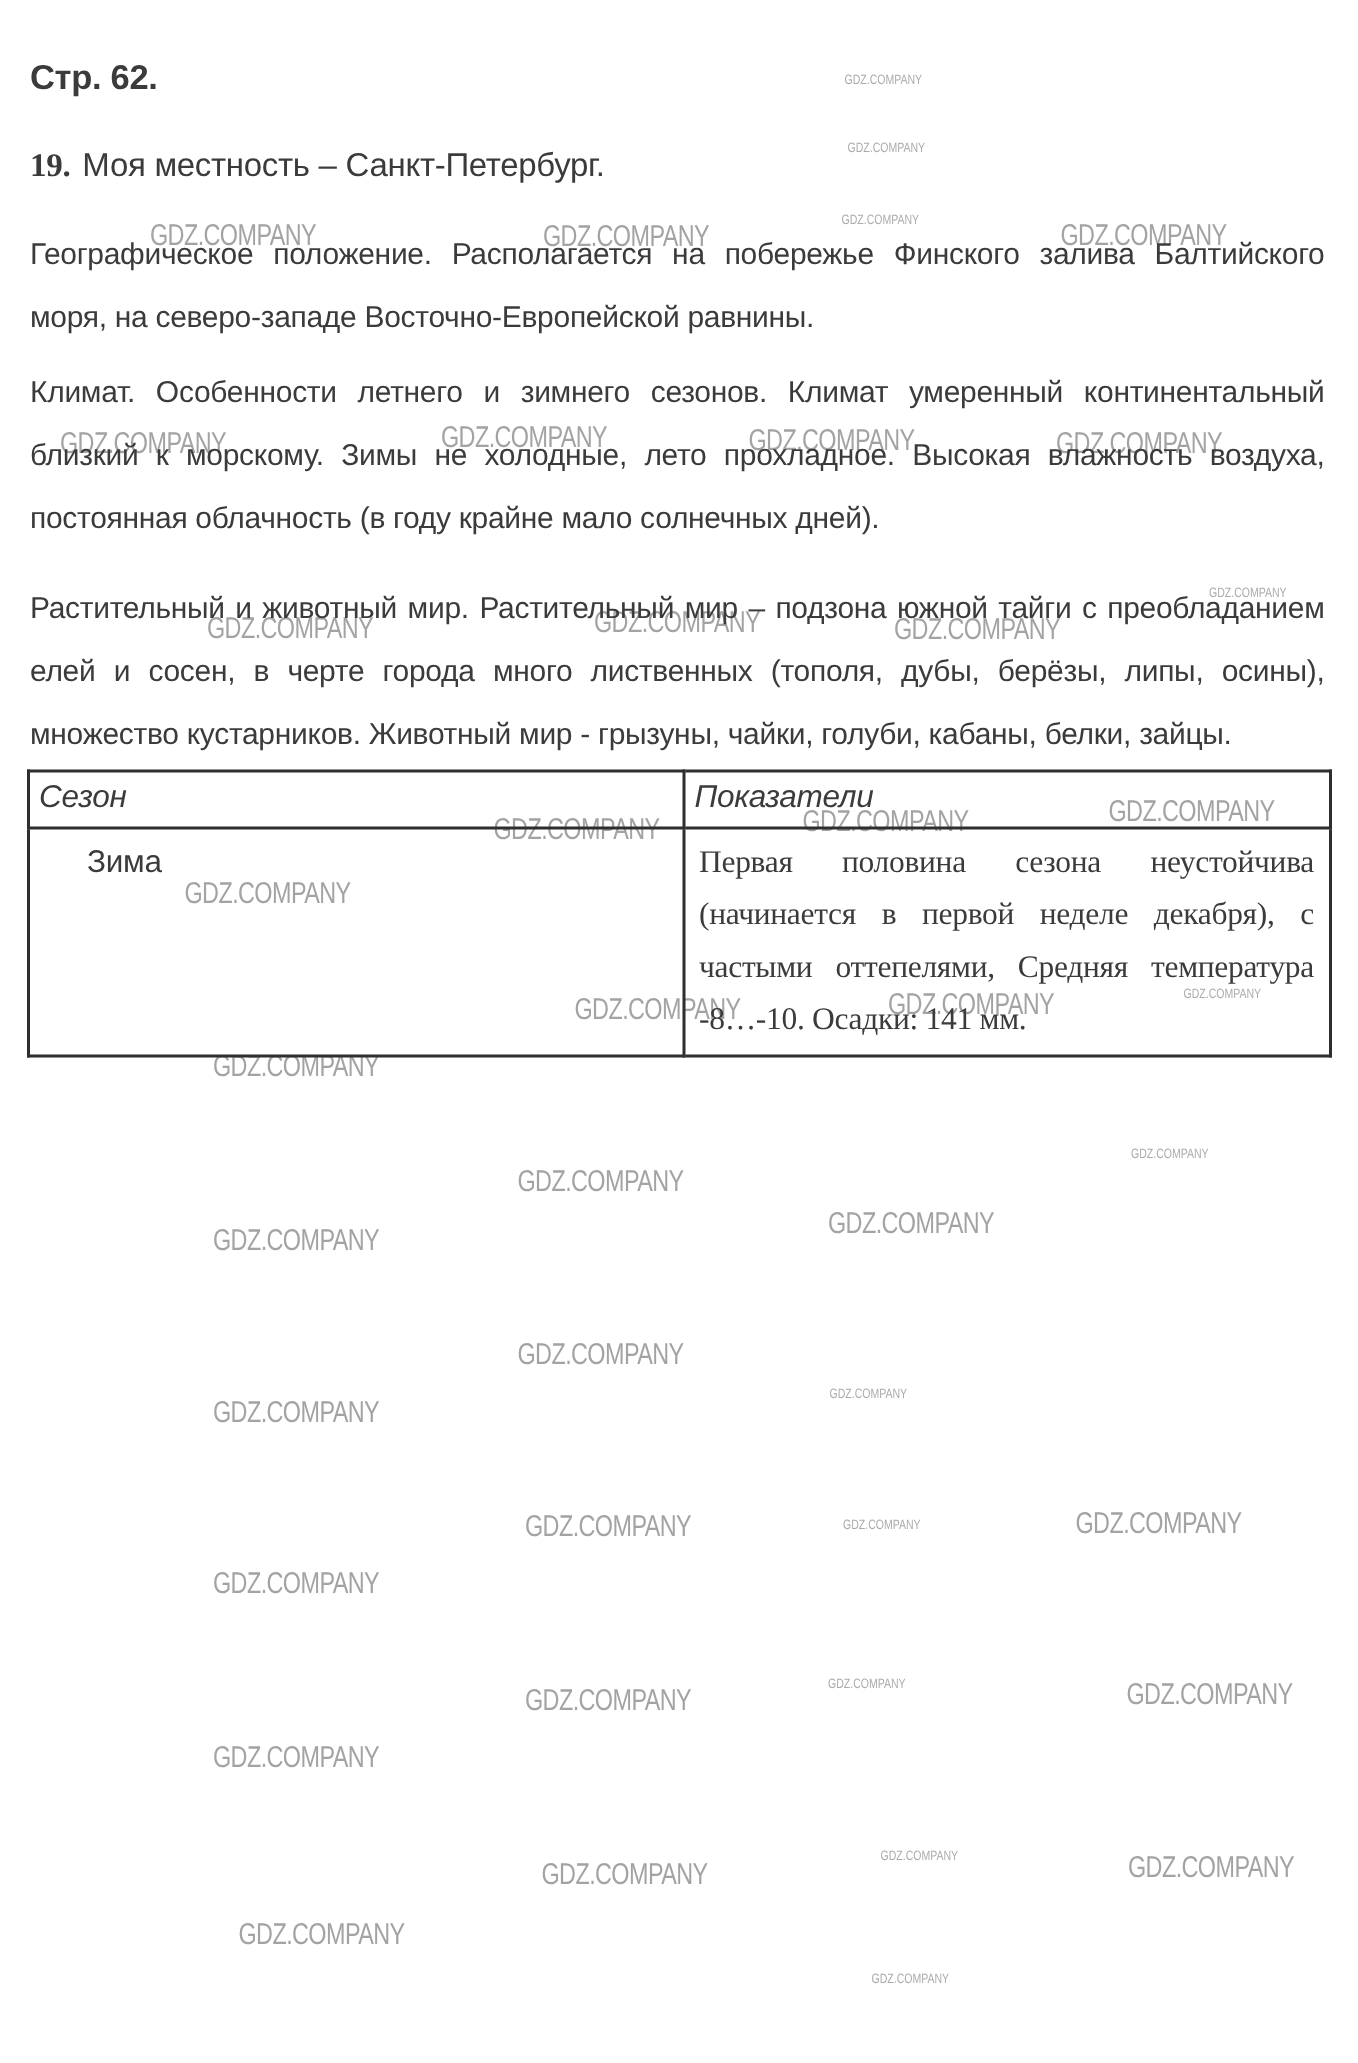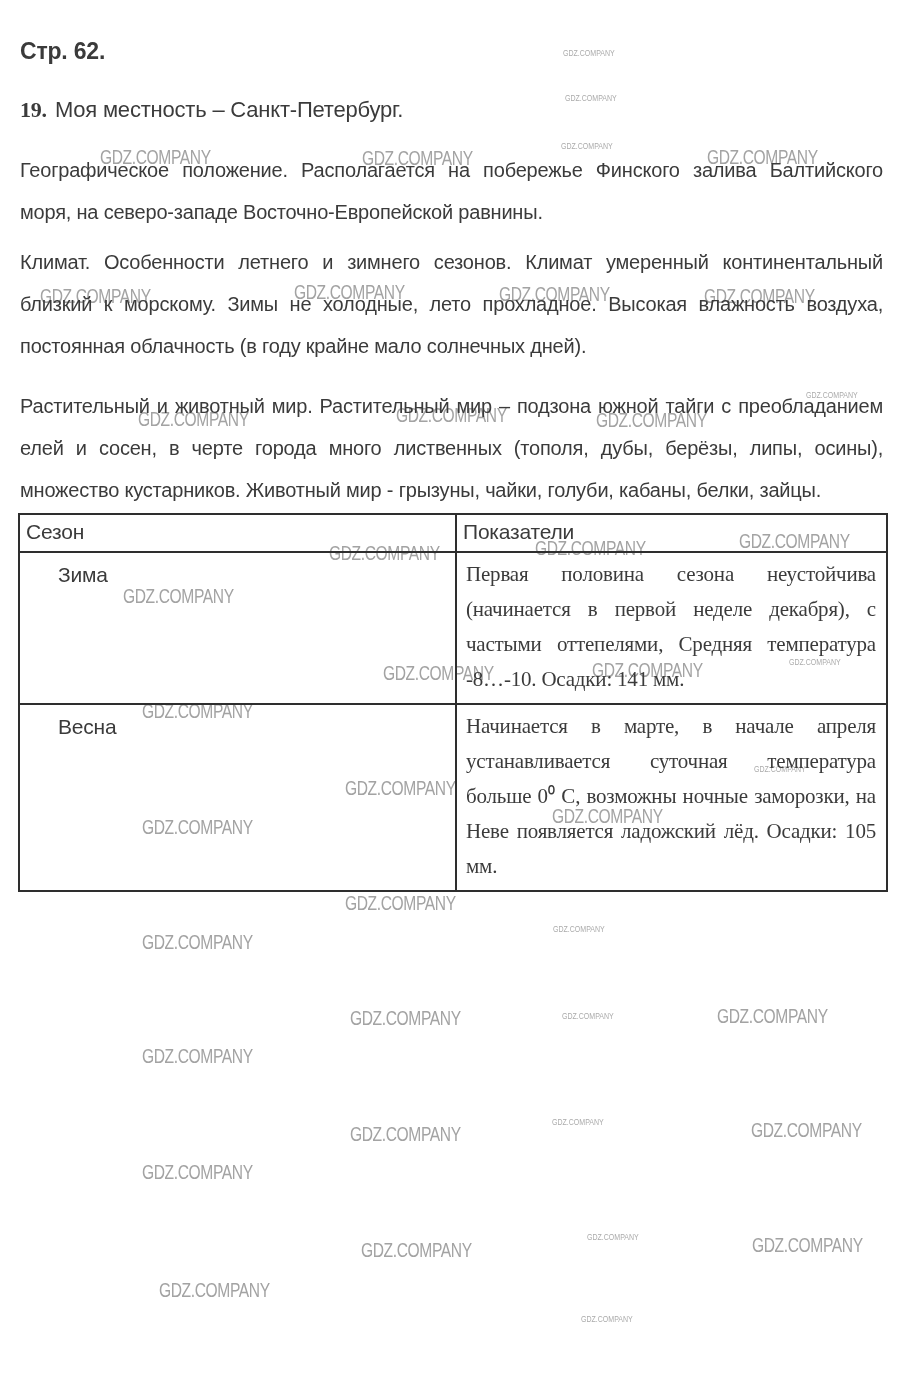--- a/index.html
+++ b/index.html
@@ -43,21 +43,21 @@
   .season-table td,.season-table th{
     border:2px solid #2e2e2e;
     vertical-align:top;
     font-size:21px;letter-spacing:-0.2px;
     font-weight:normal;text-align:left;
     padding:4px 10px 6px 6px;
     box-sizing:border-box;
   }
   .season-table .col-season{width:437px;}
   .season-table .col-details{width:431px;}
-  .season-table th{line-height:26px;}
+  .season-table th{line-height:26px;font-style:italic;}
   .season-table td.details{
     text-align:justify;
     line-height:35px;
     padding-left:9px;
     font-family:Liberation Serif, serif;
   }
   .season-table td.season{line-height:35px;padding-left:38px;}
   
   .wm{
     position:absolute;
@@ -144,20 +144,16 @@
       </colgroup>
       <tbody>
         <tr>
           <th>Сезон</th>
           <th>Показатели</th>
         </tr>
         <tr>
           <td class="season">Зима</td>
           <td class="details">Первая половина сезона неустойчива (начинается в первой неделе декабря), с частыми оттепелями, Средняя температура -8…-10. Осадки: 141 мм.</td>
         </tr>
-        <tr>
-          <td class="season">Весна</td>
-          <td class="details">Начинается в марте, в начале апреля устанавливается суточная температура больше 0⁰ С, возможны ночные заморозки, на Неве появляется ладожский лёд. Осадки: 105 мм.</td>
-        </tr>
       </tbody>
     </table>
   </div>
 </div>
 
 </body></html>

